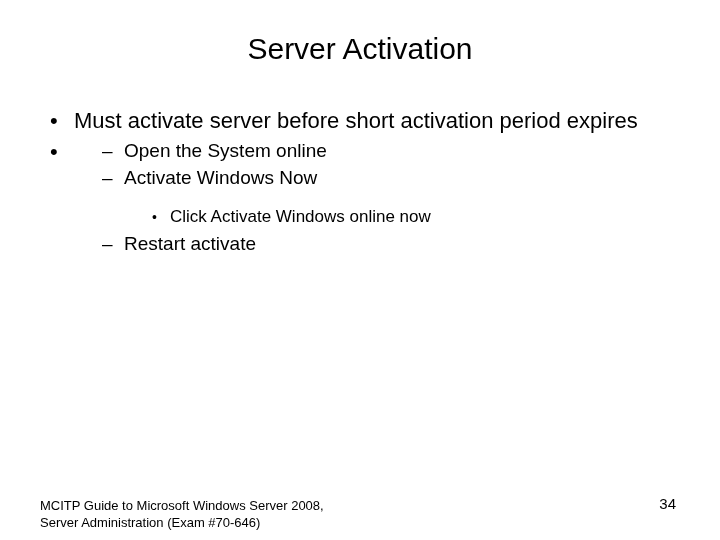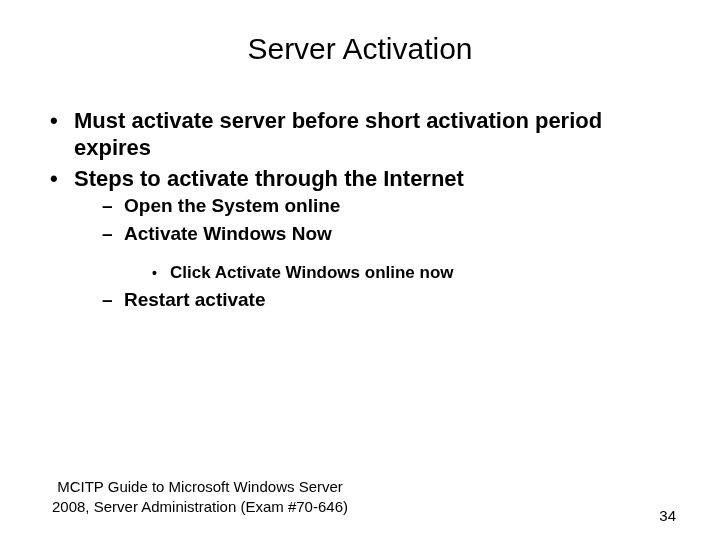--- a/index.html
+++ b/index.html
@@ -30,21 +30,20 @@
     list-style: none;
     margin: 0;
     padding: 0 0 0 10px;
     font-size: 22px;
     line-height: 1.22;
   }
   ul.level1 > li {
     position: relative;
     padding-left: 24px;
     margin: 0 0 4px 0;
-    font-weight: bold;
   }
   ul.level1 > li::before {
     content: "•";
     position: absolute;
     left: 0;
     top: 0;
     font-size: 22px;
   }
   ul.level2 {
     list-style: none;
@@ -78,46 +77,44 @@
     content: "•";
     position: absolute;
     left: 0;
     top: 0;
     font-size: 14px;
     line-height: 20px;
   }
   .footer-left {
     position: absolute;
     left: 40px;
-    bottom: 24px;
-    font-size: 15px;
+    bottom: 8px;
+    font-size: 13px;
     line-height: 1.3;
     max-width: 320px;
-    text-align: center;
   }
   .footer-right {
     position: absolute;
     right: 44px;
-    bottom: 16px;
+    bottom: 28px;
     font-size: 15px;
   }
 </style>
 </head>
 <body>
 
 <div class="slide">
 
   <h1 class="title">Server Activation</h1>
 
   <ul class="level1">
     <li>
       <span>Must activate server before short activation period expires</span>
     </li>
     <li>
-      <span>Steps to activate through the Internet</span>
       <ul class="level2">
         <li>
           <span>Open the System online</span>
         </li>
         <li>
           <span>Activate Windows Now</span>
           <ul class="level3">
             <li>
               <span>Click Activate Windows online now</span>
             </li>

